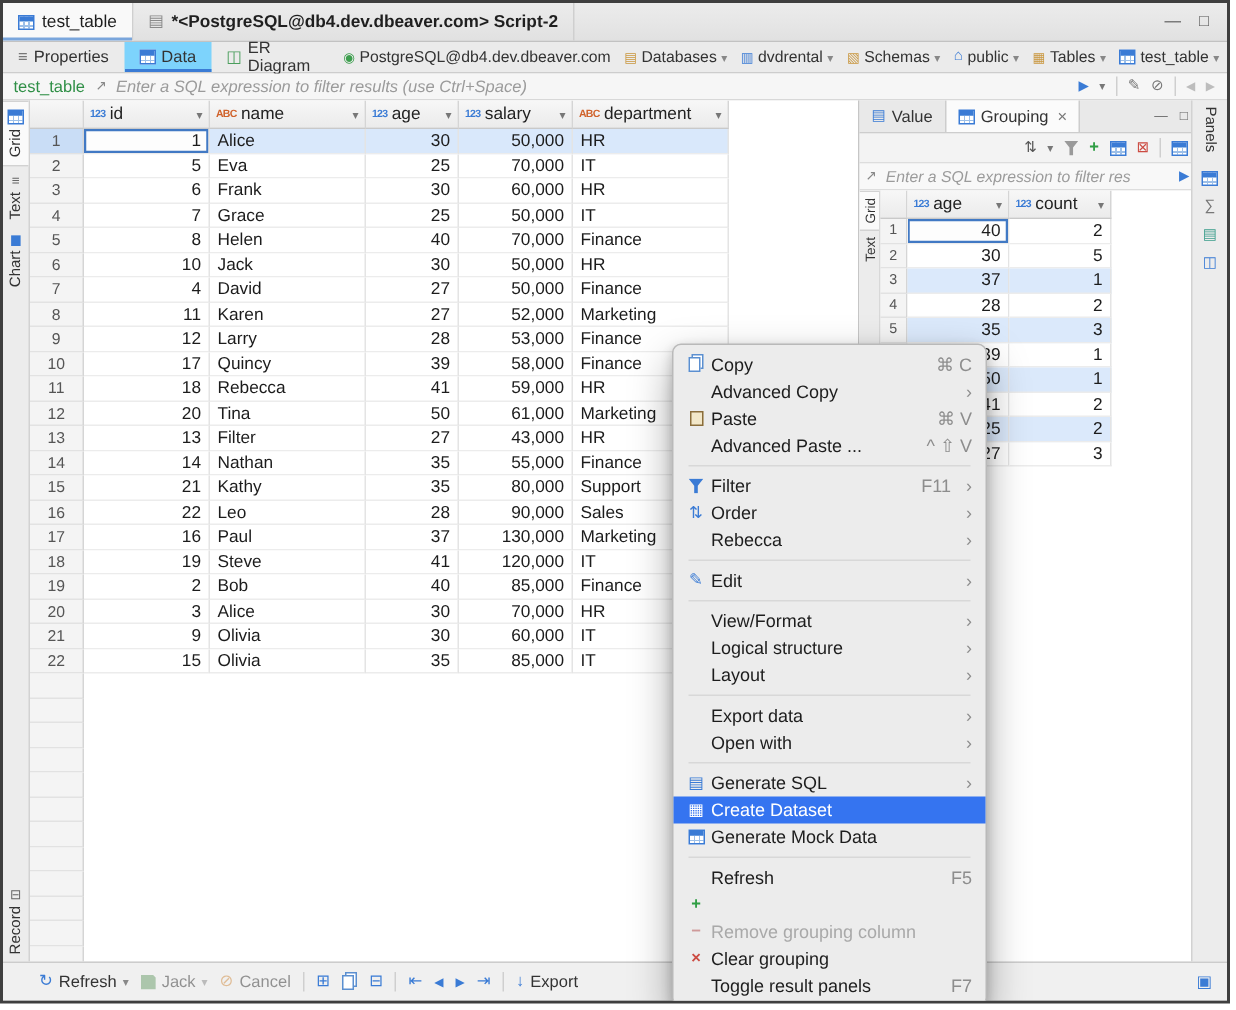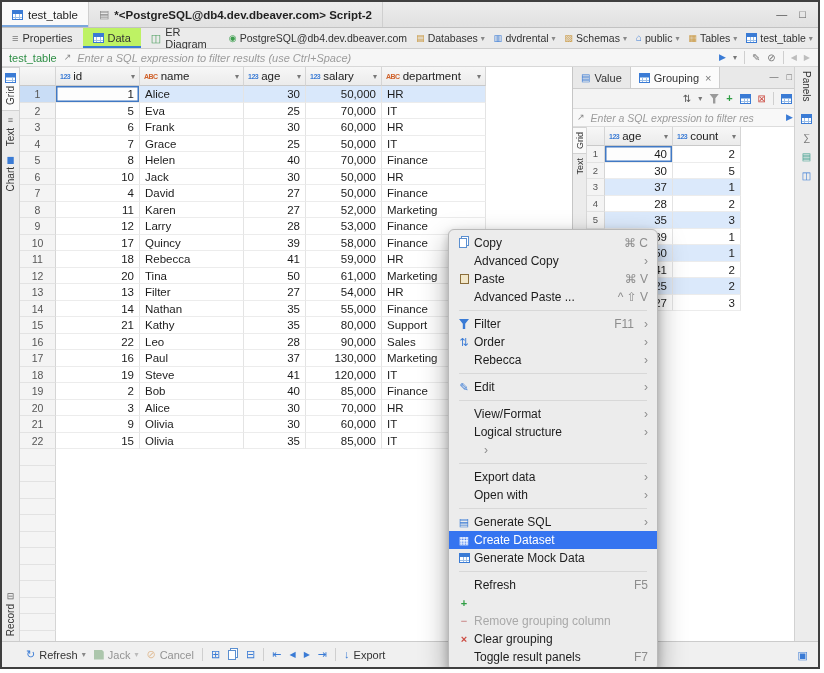--- a/index.html
+++ b/index.html
@@ -19,21 +19,21 @@
   
   .titlebar{position:absolute;left:0;top:0;right:0;height:26px;background:linear-gradient(#ececec,#e1e1e1);border-bottom:1px solid #c2c2c2;display:flex;align-items:stretch;}
   .etab{display:flex;align-items:center;gap:5px;padding:0 10px;font-size:11.5px;color:#1f1f1f;border-right:1px solid #cfcfcf;}
   .etab.active{background:#f9f9f9;box-shadow:inset 0 -2px 0 #7aa6dc;}
   .etab .bold{font-weight:bold;}
   .win-buttons{margin-left:auto;display:flex;align-items:center;gap:12px;padding:0 12px;color:#555;}
 
   
   .subtabs-bar{position:absolute;top:26px;left:0;right:0;height:21px;background:#ebebeb;border-bottom:1px solid #cdcdcd;display:flex;align-items:stretch;}
   .stab{display:flex;align-items:center;gap:4px;padding:0 10px;font-size:11px;color:#333;}
-  .stab.active{background:#bef264;box-shadow:inset 0 -2px 0 #3a7bd5;}
+  .stab.active{background:#7dd3fc;box-shadow:inset 0 -2px 0 #3a7bd5;}
   .breadcrumb{margin-left:auto;display:flex;align-items:center;gap:1px;padding:0 8px;font-size:10.5px;color:#333;white-space:nowrap;}
   .bc-item{display:flex;align-items:center;gap:3px;padding:0 4px;}
   .bc-caret{color:#888;font-size:8px;}
 
   
   .filter-bar{position:absolute;top:47px;left:0;right:0;height:18px;background:#f6f6f6;border-bottom:1px solid #d8d8d8;display:flex;align-items:center;font-size:11px;}
   .table-name{color:#2f8f46;padding:0 7px;}
   .filter-input{flex:1;color:#9b9b9b;font-style:italic;padding:0 6px;white-space:nowrap;overflow:hidden;}
   .fb-icons{display:flex;align-items:center;gap:7px;padding:0 8px;}
 
@@ -338,21 +338,21 @@
           <div class="g-cell cw1">Tina</div>
           <div class="g-cell cw2 num">50</div>
           <div class="g-cell cw3 num">61,000</div>
           <div class="g-cell cw4">Marketing</div>
         </div>
         <div class="g-row">
           <div class="g-gutter">13</div>
           <div class="g-cell cw0 num">13</div>
           <div class="g-cell cw1">Filter</div>
           <div class="g-cell cw2 num">27</div>
-          <div class="g-cell cw3 num">54,000</div>
+          <div class="g-cell cw3 num">43,000</div>
           <div class="g-cell cw4">HR</div>
         </div>
         <div class="g-row">
           <div class="g-gutter">14</div>
           <div class="g-cell cw0 num">14</div>
           <div class="g-cell cw1">Nathan</div>
           <div class="g-cell cw2 num">35</div>
           <div class="g-cell cw3 num">55,000</div>
           <div class="g-cell cw4">Finance</div>
         </div>
@@ -671,20 +671,21 @@
         <span class="mi-label">View/Format</span>
         <span class="mi-arrow">›</span>
       </div>
       <div class="mi">
         <span class="mi-icon"></span>
         <span class="mi-label">Logical structure</span>
         <span class="mi-arrow">›</span>
       </div>
       <div class="mi">
         <span class="mi-icon"></span>
+        <span class="mi-label">Layout</span>
         <span class="mi-arrow">›</span>
       </div>
       <div class="msep"></div>
       <div class="mi">
         <span class="mi-icon"></span>
         <span class="mi-label">Export data</span>
         <span class="mi-arrow">›</span>
       </div>
       <div class="mi">
         <span class="mi-icon"></span>

